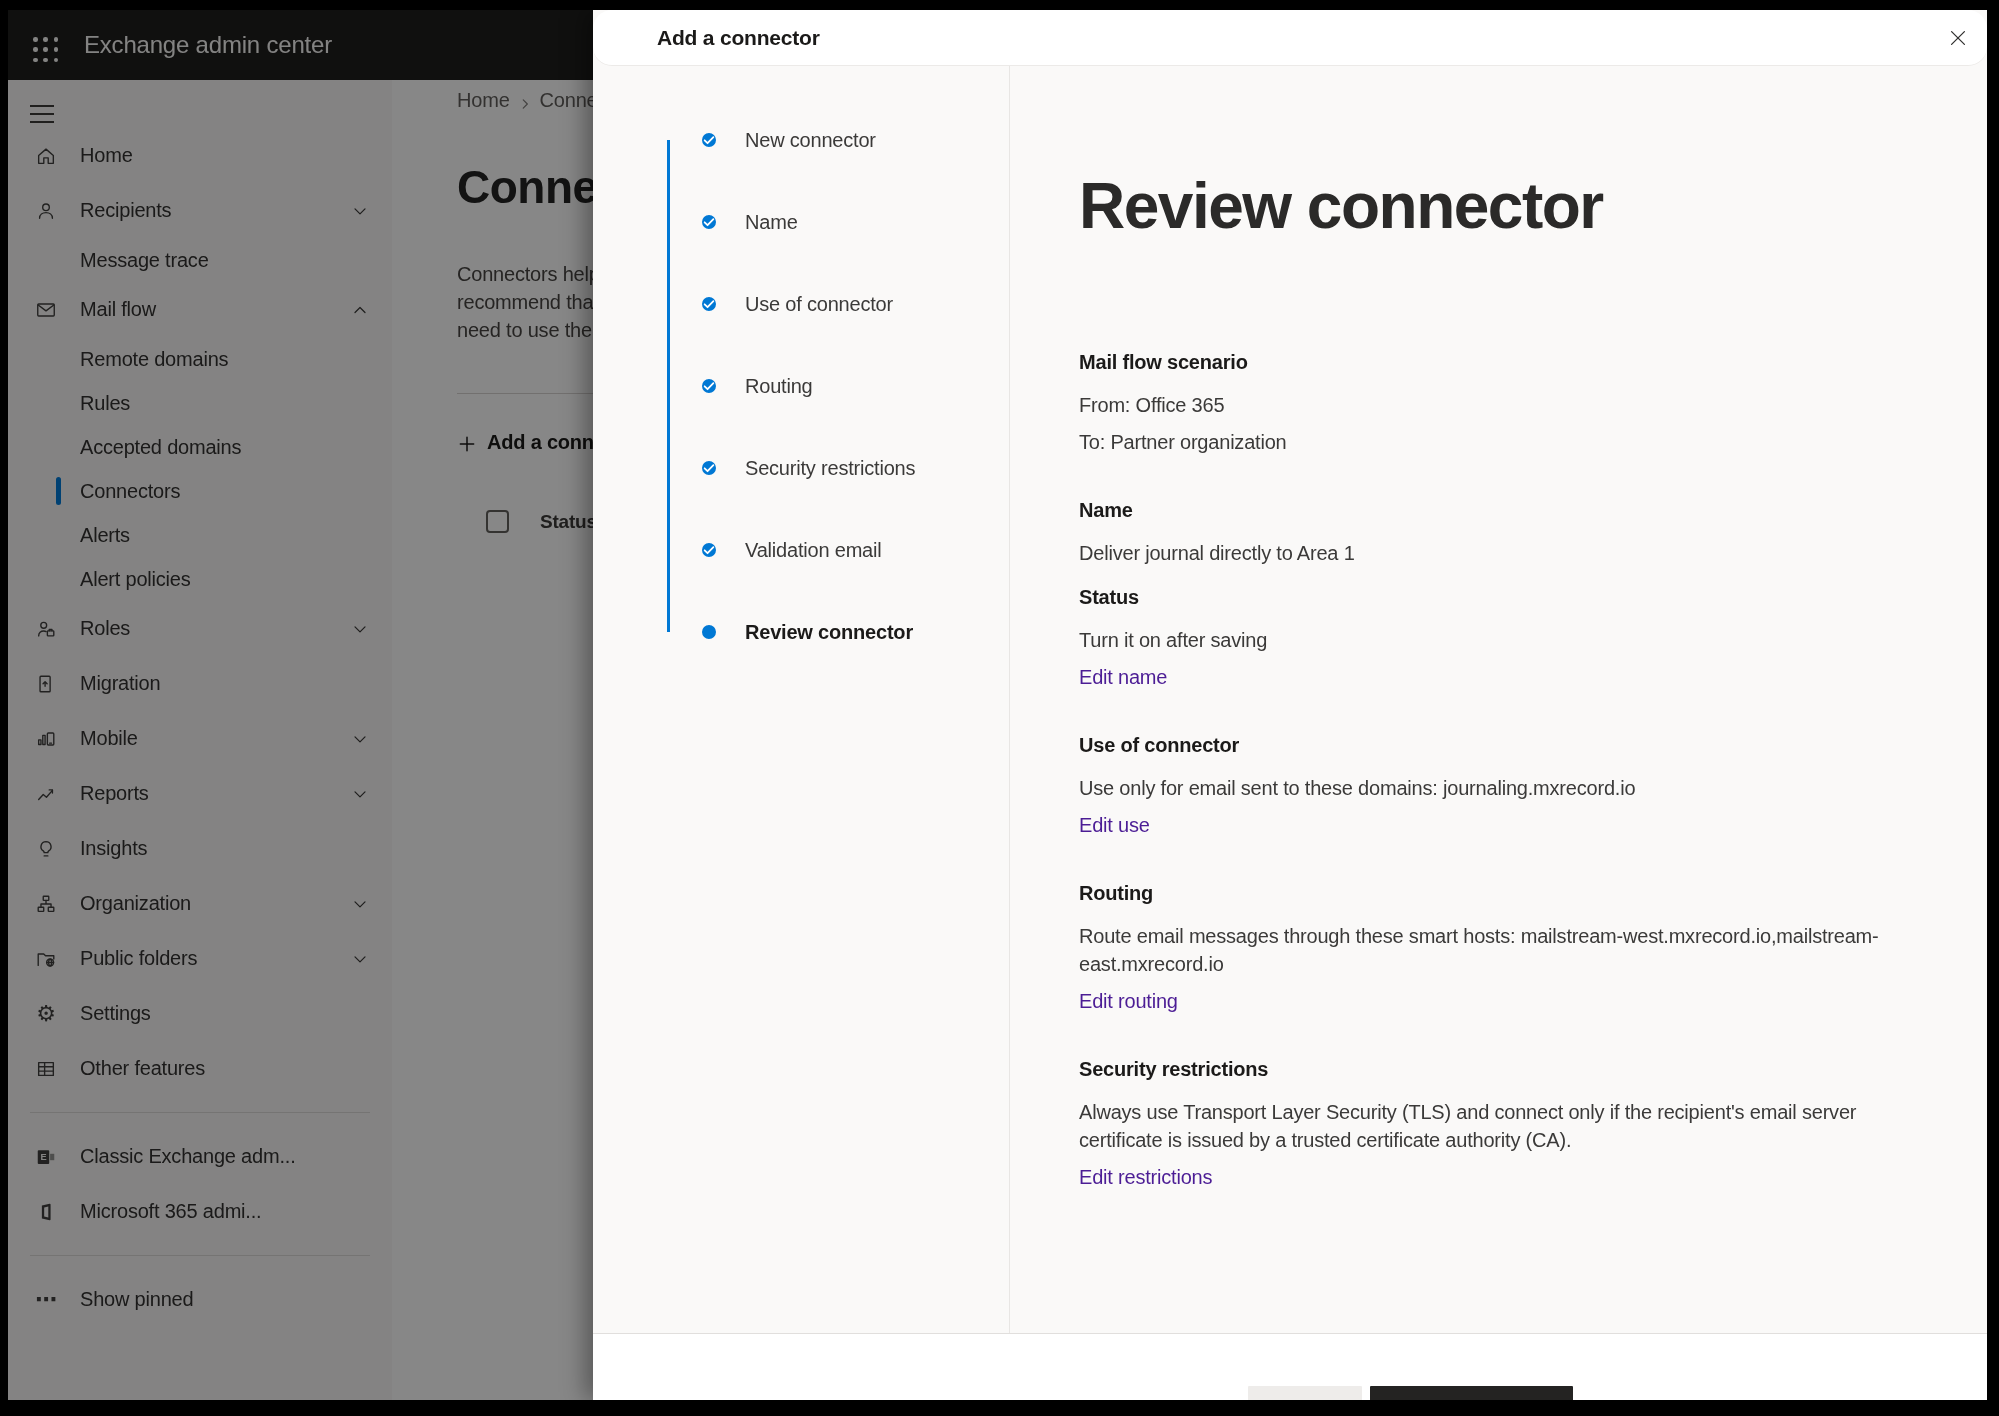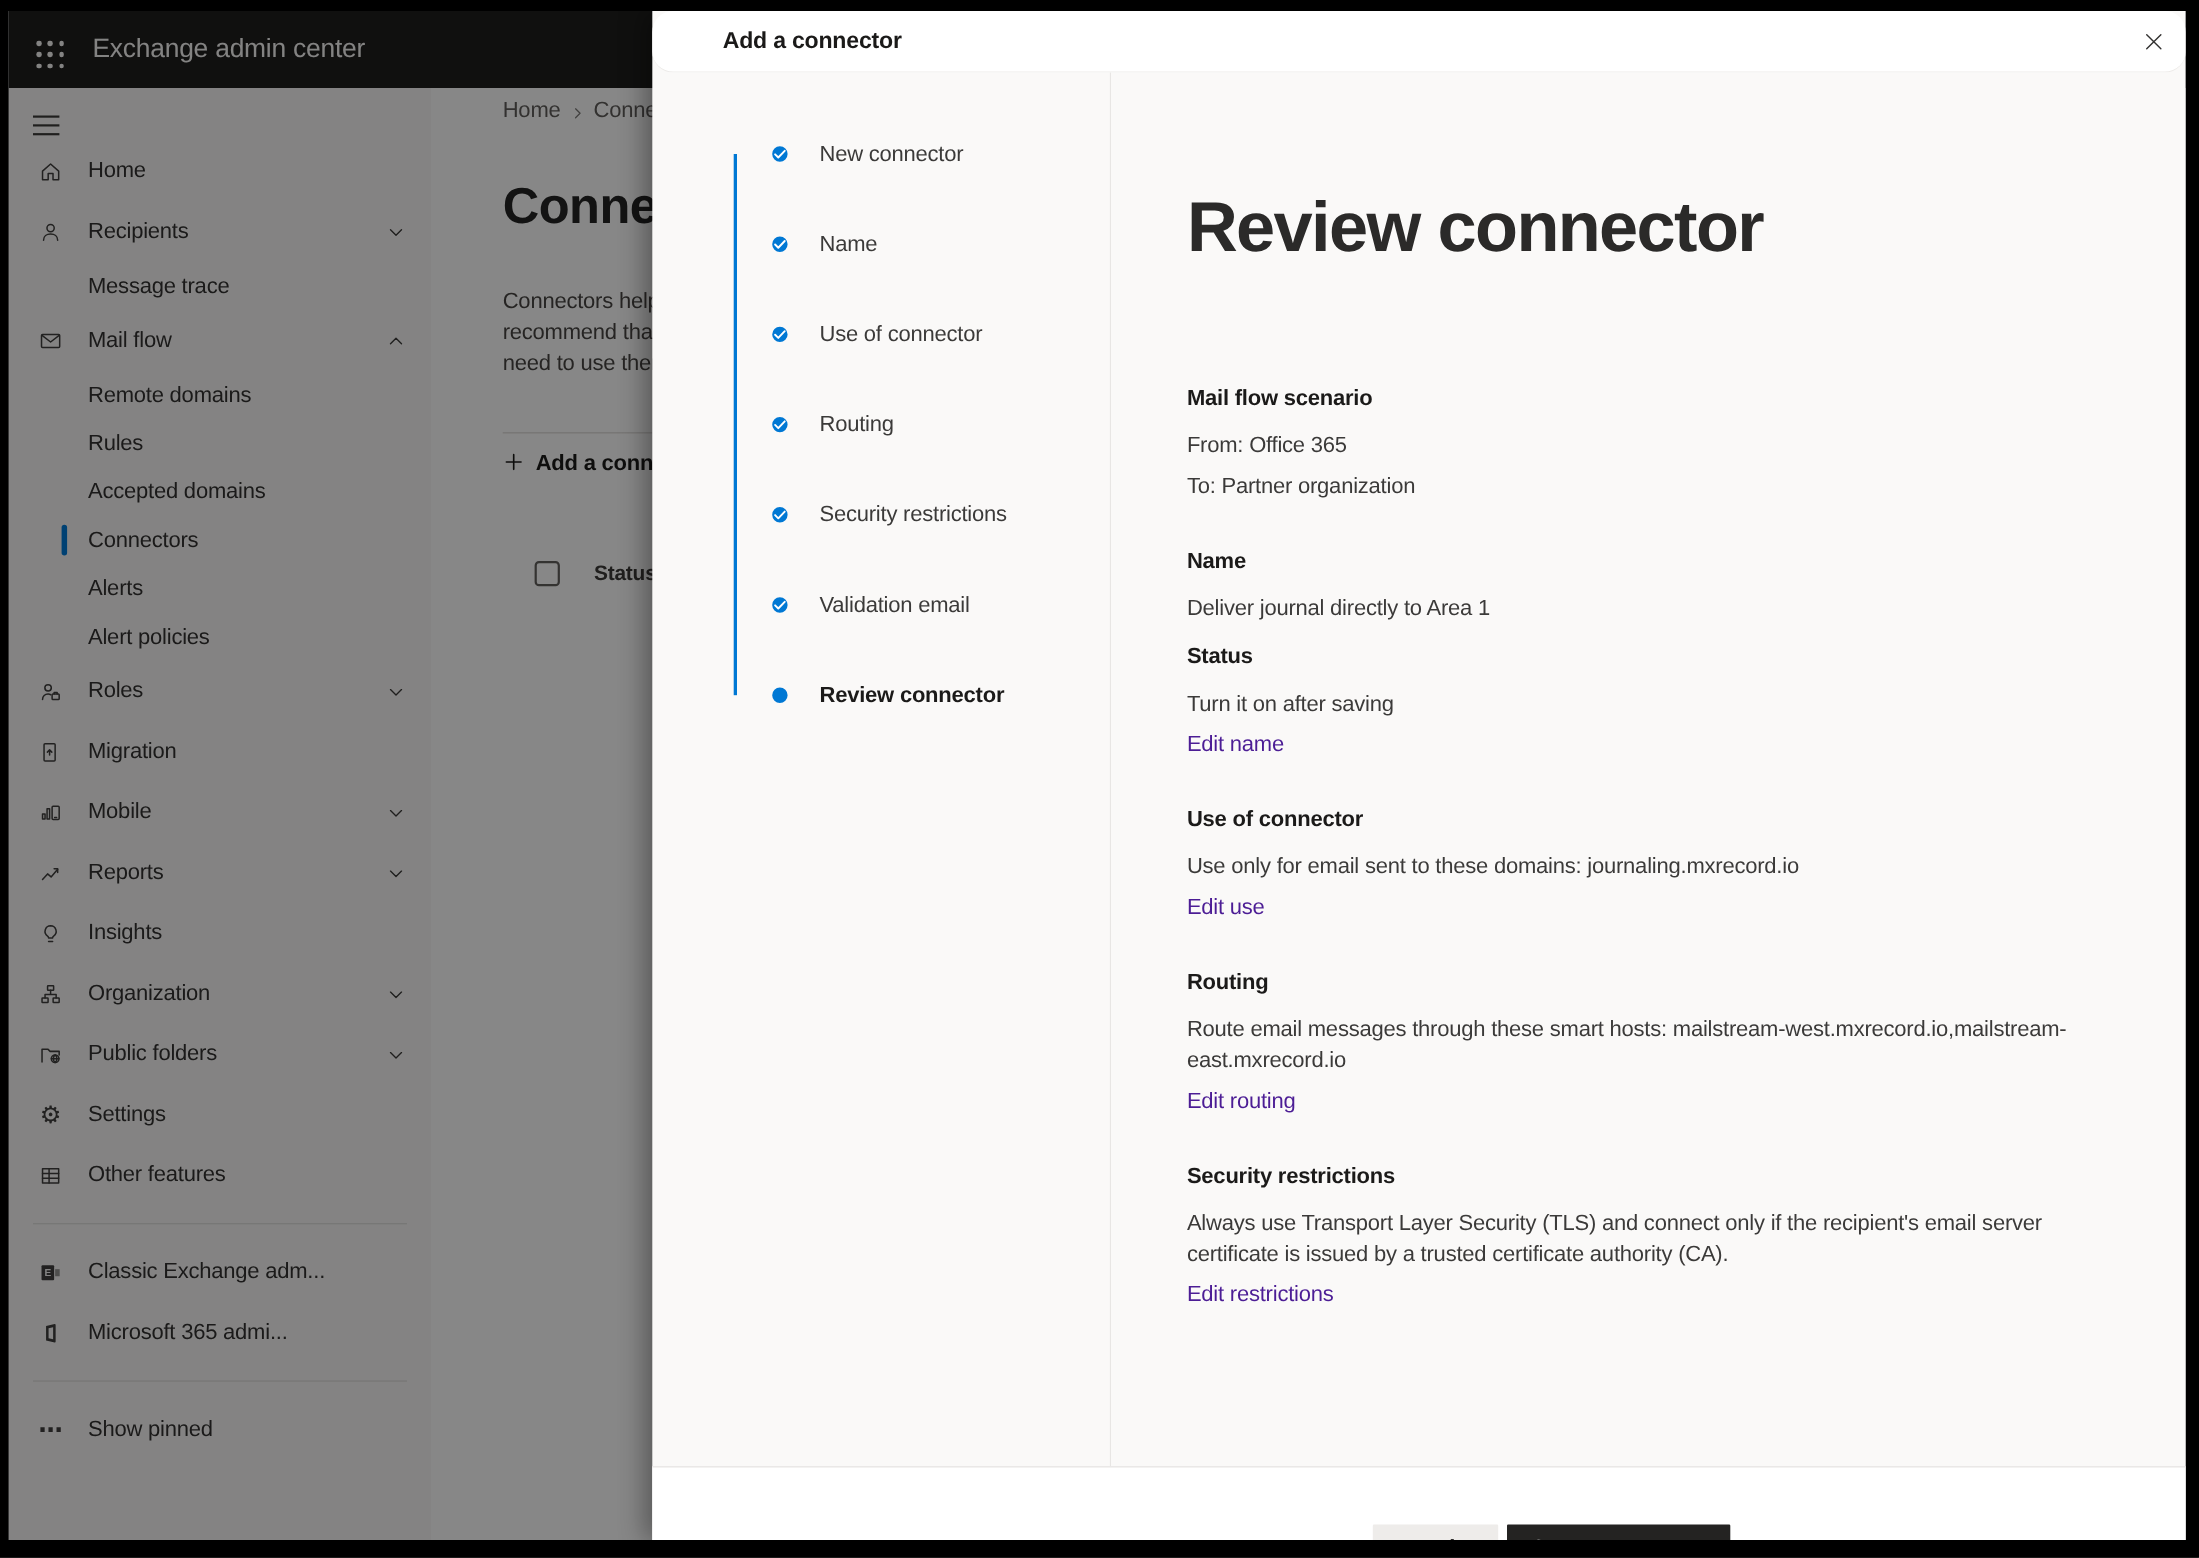--- a/index.html
+++ b/index.html
@@ -29,21 +29,21 @@
   .glyph{font-size:22px;line-height:22px;color:#3f3e3d;}
 
   
   .main{position:absolute;left:384px;top:70px;bottom:0;width:201px;background:#fafaf9;}
   .crumb{position:absolute;left:65px;top:8px;height:24px;display:flex;align-items:center;gap:8px;font-size:20px;color:#5e5c5a;white-space:nowrap;}
   .crumb .link{cursor:pointer;}
   .crumb-chev{width:14px;height:14px;color:#7a7877;flex:0 0 auto;}
   .main-h1{position:absolute;left:65px;top:80px;font-size:46px;font-weight:700;color:#242424;white-space:nowrap;letter-spacing:-0.5px;}
   .main-p{position:absolute;left:65px;top:180px;font-size:20px;line-height:28px;color:#464442;white-space:nowrap;}
   .main-hr{position:absolute;left:65px;top:313px;right:0;height:1px;background:#d2d0ce;}
-  .add-btn{position:absolute;left:65px;top:330px;height:44px;display:flex;align-items:flex-start;gap:10px;cursor:pointer;white-space:nowrap;}
+  .add-btn{position:absolute;left:65px;top:330px;height:44px;display:flex;align-items:flex-end;gap:10px;cursor:pointer;white-space:nowrap;}
   .add-btn .plus{width:20px;height:20px;color:#1b1a19;flex:0 0 auto;}
   .add-btn .lbl{font-size:20px;font-weight:700;color:#1b1a19;}
   .chk{position:absolute;left:94px;top:430px;width:23px;height:23px;border:2px solid #605e5c;border-radius:4px;background:transparent;cursor:pointer;}
   .status-h{position:absolute;left:148px;top:428px;line-height:28px;font-size:19px;font-weight:600;color:#3b3a39;white-space:nowrap;}
 
   
   .overlay{position:absolute;inset:0;background:rgba(0,0,0,0.46);z-index:5;}
 
   
   .modal{position:absolute;left:585px;top:0;width:1394px;height:1390px;background:#faf9f8;z-index:10;box-shadow:-8px 0 22px rgba(0,0,0,0.35);}

